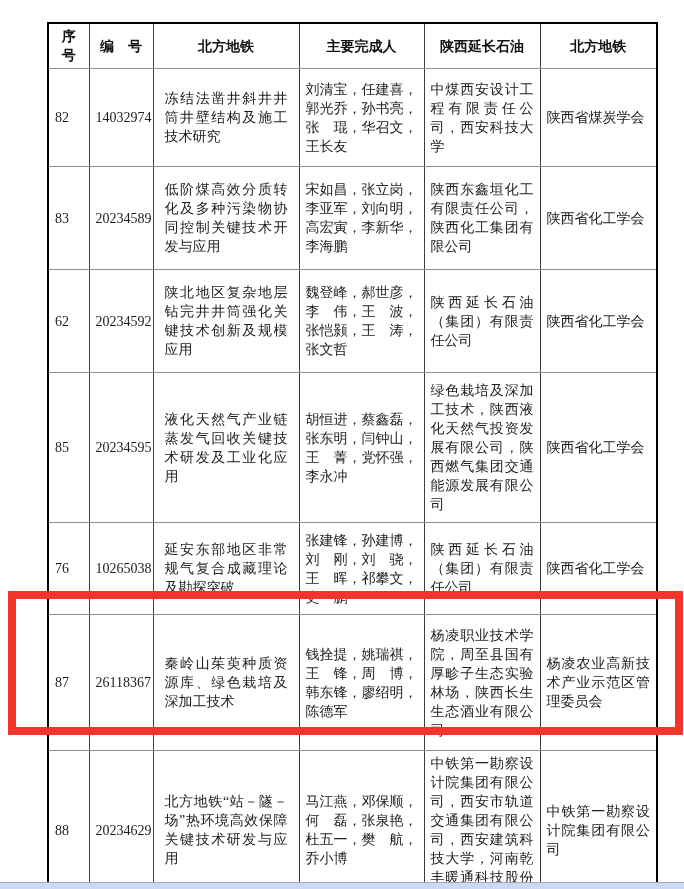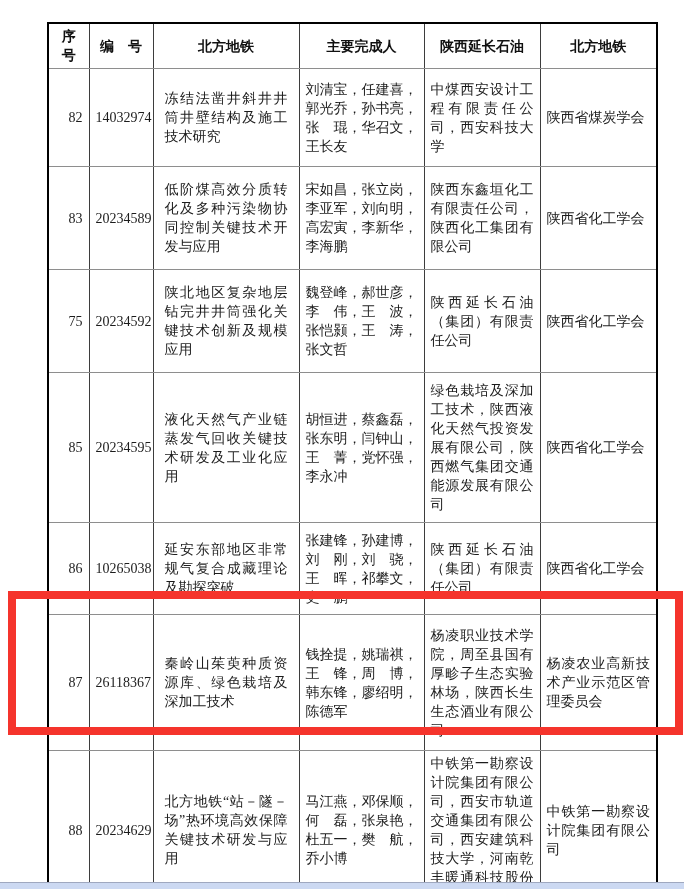--- a/index.html
+++ b/index.html
@@ -58,21 +58,21 @@
     padding: 3px 6px;
     overflow: hidden;
   }
   th {
     font-family: "Liberation Sans", "DejaVu Sans", sans-serif;
     font-weight: bold;
     font-size: 14px;
     text-align: center;
     color: #111111;
   }
-  td.center { text-align: right; }
+  td.center { text-align: left; }
   td.just {
     text-align: justify;
     text-justify: inter-ideograph;
     word-break: break-all;
   }
   td.title-cell { padding: 13px 11px; }
 
   
   #highlight-box {
     position: absolute;
@@ -137,39 +137,39 @@
   <tr>
     <td class="center">83</td>
     <td class="center">20234589</td>
     <td class="just title-cell">低阶煤高效分质转化及多种污染物协同控制关键技术开发与应用</td>
     <td class="just">宋如昌，张立岗，李亚军，刘向明，高宏寅，李新华，李海鹏</td>
     <td class="just">陕西东鑫垣化工有限责任公司，陕西化工集团有限公司</td>
     <td class="just">陕西省化工学会</td>
   </tr>
 
   <tr>
-    <td class="center">75</td>
+    <td class="center">62</td>
     <td class="center">20234592</td>
     <td class="just title-cell">陕北地区复杂地层钻完井井筒强化关键技术创新及规模应用</td>
     <td class="just">魏登峰，郝世彦，李　伟，王　波，张恺颢，王　涛，张文哲</td>
     <td class="just">陕西延长石油（集团）有限责任公司</td>
     <td class="just">陕西省化工学会</td>
   </tr>
 
   <tr>
     <td class="center">85</td>
     <td class="center">20234595</td>
     <td class="just title-cell">液化天然气产业链蒸发气回收关键技术研发及工业化应用</td>
     <td class="just">胡恒进，蔡鑫磊，张东明，闫钟山，王　菁，党怀强，李永冲</td>
     <td class="just">绿色栽培及深加工技术，陕西液化天然气投资发展有限公司，陕西燃气集团交通能源发展有限公司</td>
     <td class="just">陕西省化工学会</td>
   </tr>
 
   <tr>
-    <td class="center">86</td>
+    <td class="center">76</td>
     <td class="center">10265038</td>
     <td class="just title-cell">延安东部地区非常规气复合成藏理论及勘探突破</td>
     <td class="just">张建锋，孙建博，刘　刚，刘　骁，王　晖，祁攀文，史　鹏</td>
     <td class="just">陕西延长石油（集团）有限责任公司</td>
     <td class="just">陕西省化工学会</td>
   </tr>
 
   <tr>
     <td class="center">87</td>
     <td class="center">26118367</td>

